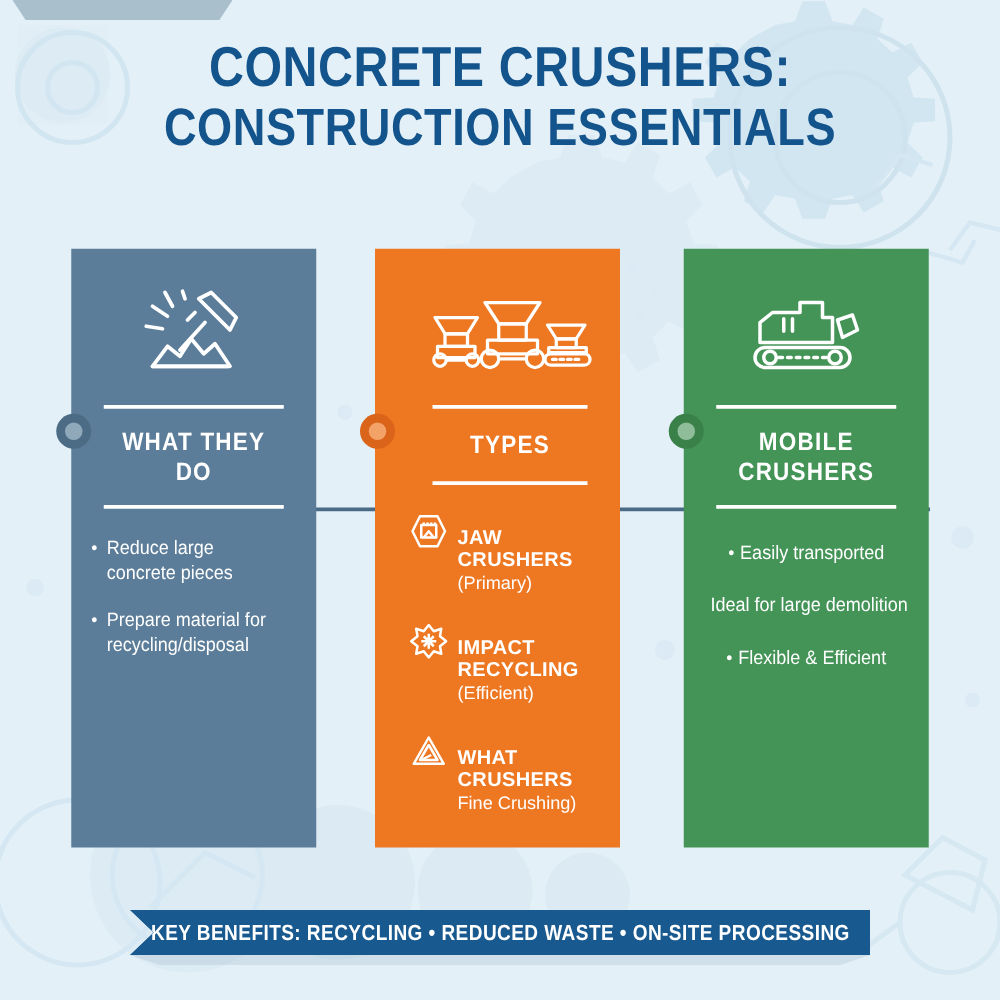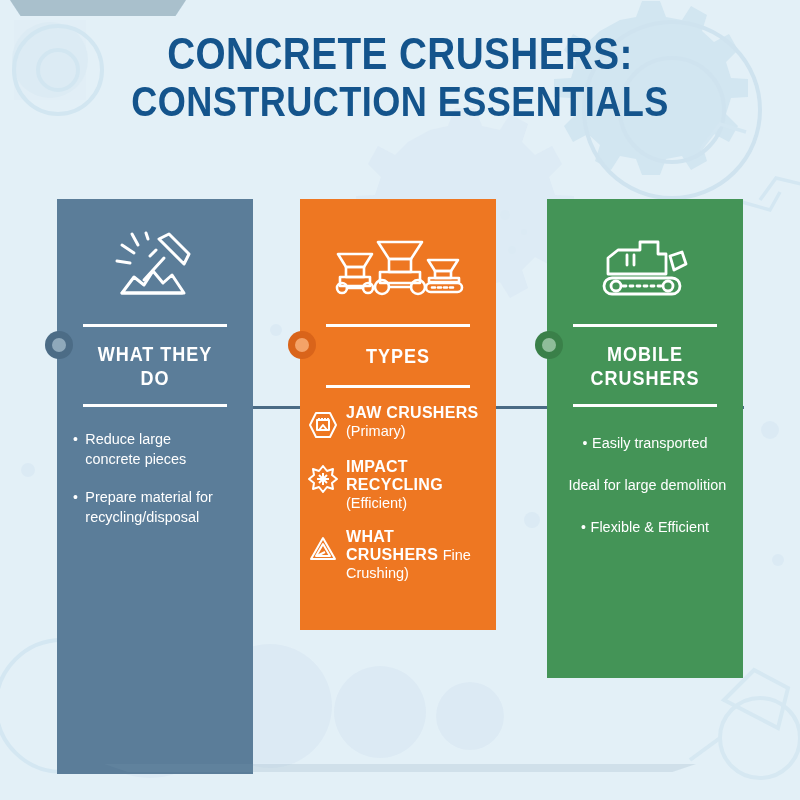--- a/index.html
+++ b/index.html
@@ -82,22 +82,22 @@
     height: 16px;
     background: rgba(118,150,170,0.22);
     clip-path: polygon(0 0, 100% 0, 94% 100%, 6% 100%);
     z-index: 3;
   }
 
   #panel-1 { left: 57px; }
   #panel-2 { left: 300px; }
   #panel-3 { left: 547px; border-radius: 23px; }
 
-  #panel-1 .panel-body { background: #5b7d99; height: 575px; }
-  #panel-2 .panel-body { background: #ee7722; height: 431px; }
+  #panel-1 .panel-body { background: #5b7d99; height: 479px; }
+  #panel-2 .panel-body { background: #ee7722; height: 479px; padding-left: 20px; }
   #panel-3 .panel-body { background: #449457; height: 479px; }
 
   
   .panel-dot {
     position: absolute;
     top: 331px;
     width: 28px;
     height: 28px;
     border-radius: 50%;
     z-index: 6;
@@ -201,21 +201,21 @@
   .type-icon {
     flex: 0 0 auto;
     width: 34px;
     height: 34px;
     margin-right: 6px;
     margin-top: 4px;
     display: flex;
     align-items: center;
     justify-content: center;
   }
-  .type-texts { flex: 1 1 auto; }
+  .type-texts { flex: 1 1 auto; margin-top: 18px; }
   .type-name {
     font-size: 16px;
     font-weight: bold;
     letter-spacing: 0.3px;
     line-height: 1.12;
     transform: scaleX(0.92);
     transform-origin: left center;
   }
   .type-sub {
     font-size: 14.5px;
@@ -481,14 +481,19 @@
     <span class="inner"></span>
   </div>
   <div class="panel-dot" id="dot-2">
     <span class="inner"></span>
   </div>
   <div class="panel-dot" id="dot-3">
     <span class="inner"></span>
   </div>
 
   <div class="banner-shadow"></div>
+  <div class="banner">
+    <div class="banner-inner">
+      <span class="banner-text">KEY BENEFITS: RECYCLING • REDUCED WASTE • ON-SITE PROCESSING</span>
+    </div>
+  </div>
 
 </div>
 
 </body></html>

